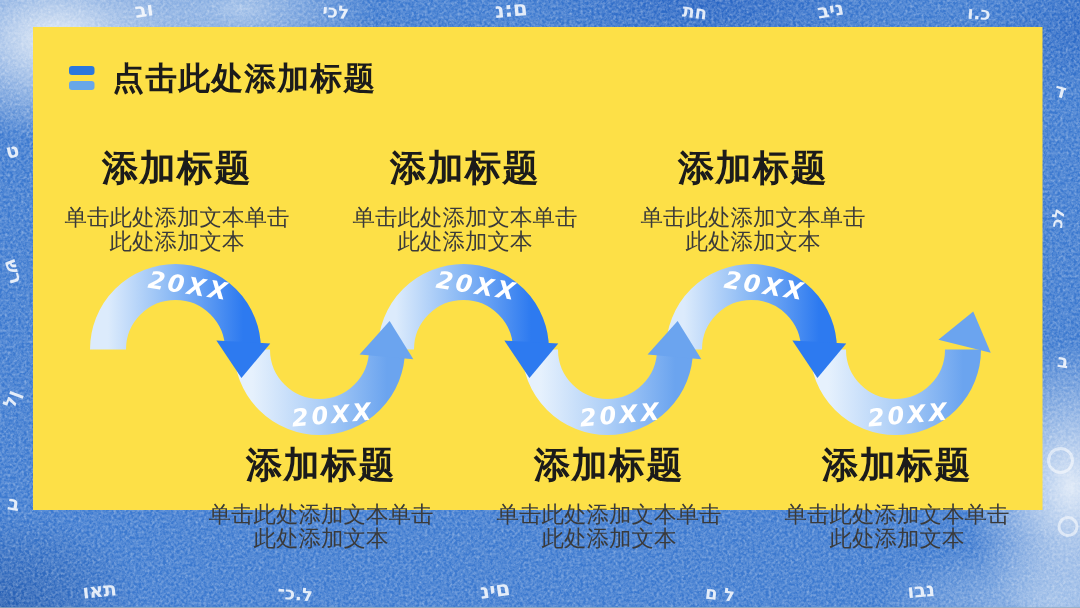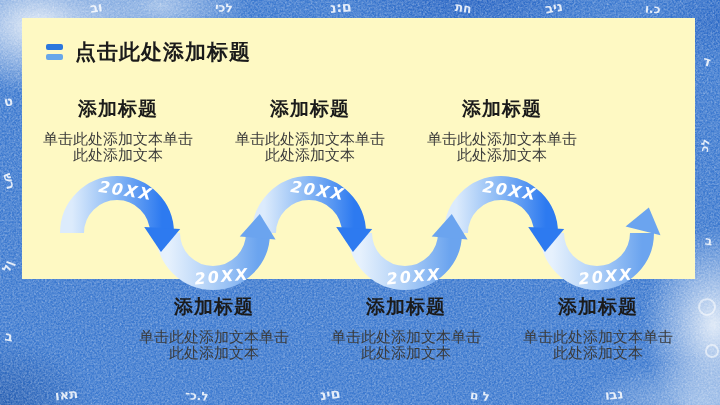--- a/index.html
+++ b/index.html
@@ -22,34 +22,34 @@
       radial-gradient(ellipse 90px 60px  at 718px 20px, rgba(30,92,190,.55),   rgba(30,92,190,0) 75%);
   }
   .noise{position:absolute;left:0;top:0;opacity:.4;mix-blend-mode:screen;pointer-events:none;}
   .glyph{
     position:absolute;color:rgba(255,255,255,.85);font-weight:700;line-height:1;
     white-space:nowrap;user-select:none;
   }
   .stamp-ring{position:absolute;border:2px solid rgba(255,255,255,.55);border-radius:50%;}
   
   .panel{
-    position:absolute;left:22px;top:18px;width:673px;height:261px;
-    background:#fef9c3;
+    position:absolute;left:22px;top:18px;width:673px;height:322px;
+    background:#fde047;
   }
   
   .title-row{position:absolute;left:24px;top:20px;display:flex;align-items:center;}
   .title-icon{width:17px;height:16px;display:flex;flex-direction:column;justify-content:space-between;margin-right:12px;}
   .title-icon .b1{height:6px;border-radius:2px;background:#2b77dd;}
   .title-icon .b2{height:6px;border-radius:2px;background:#68a7e9;}
   .slide-title{
     font-size:21px;font-weight:700;color:#1b1b1b;letter-spacing:1px;margin:0;
   }
   
   .item{position:absolute;width:180px;text-align:center;}
-  .item-heading{font-size:19px;font-weight:700;color:#1b1b1b;letter-spacing:1px;margin:0 0 9px 0;}
+  .item-heading{font-size:24px;font-weight:700;color:#1b1b1b;letter-spacing:1px;margin:0 0 9px 0;}
   .item-body{font-size:15px;color:#3a3a3a;line-height:16px;margin:0;white-space:pre-line;}
   .it0{left:6px;  top:78px;}
   .it2{left:198px;top:78px;}
   .it4{left:390px;top:78px;}
   .it1{left:102px;top:276px;}
   .it3{left:294px;top:276px;}
   .it5{left:486px;top:276px;}
   
   .wave{position:absolute;left:18px;top:147px;}
   .yr{font-size:16px;font-weight:700;font-style:italic;fill:#ffffff;letter-spacing:2px;}

